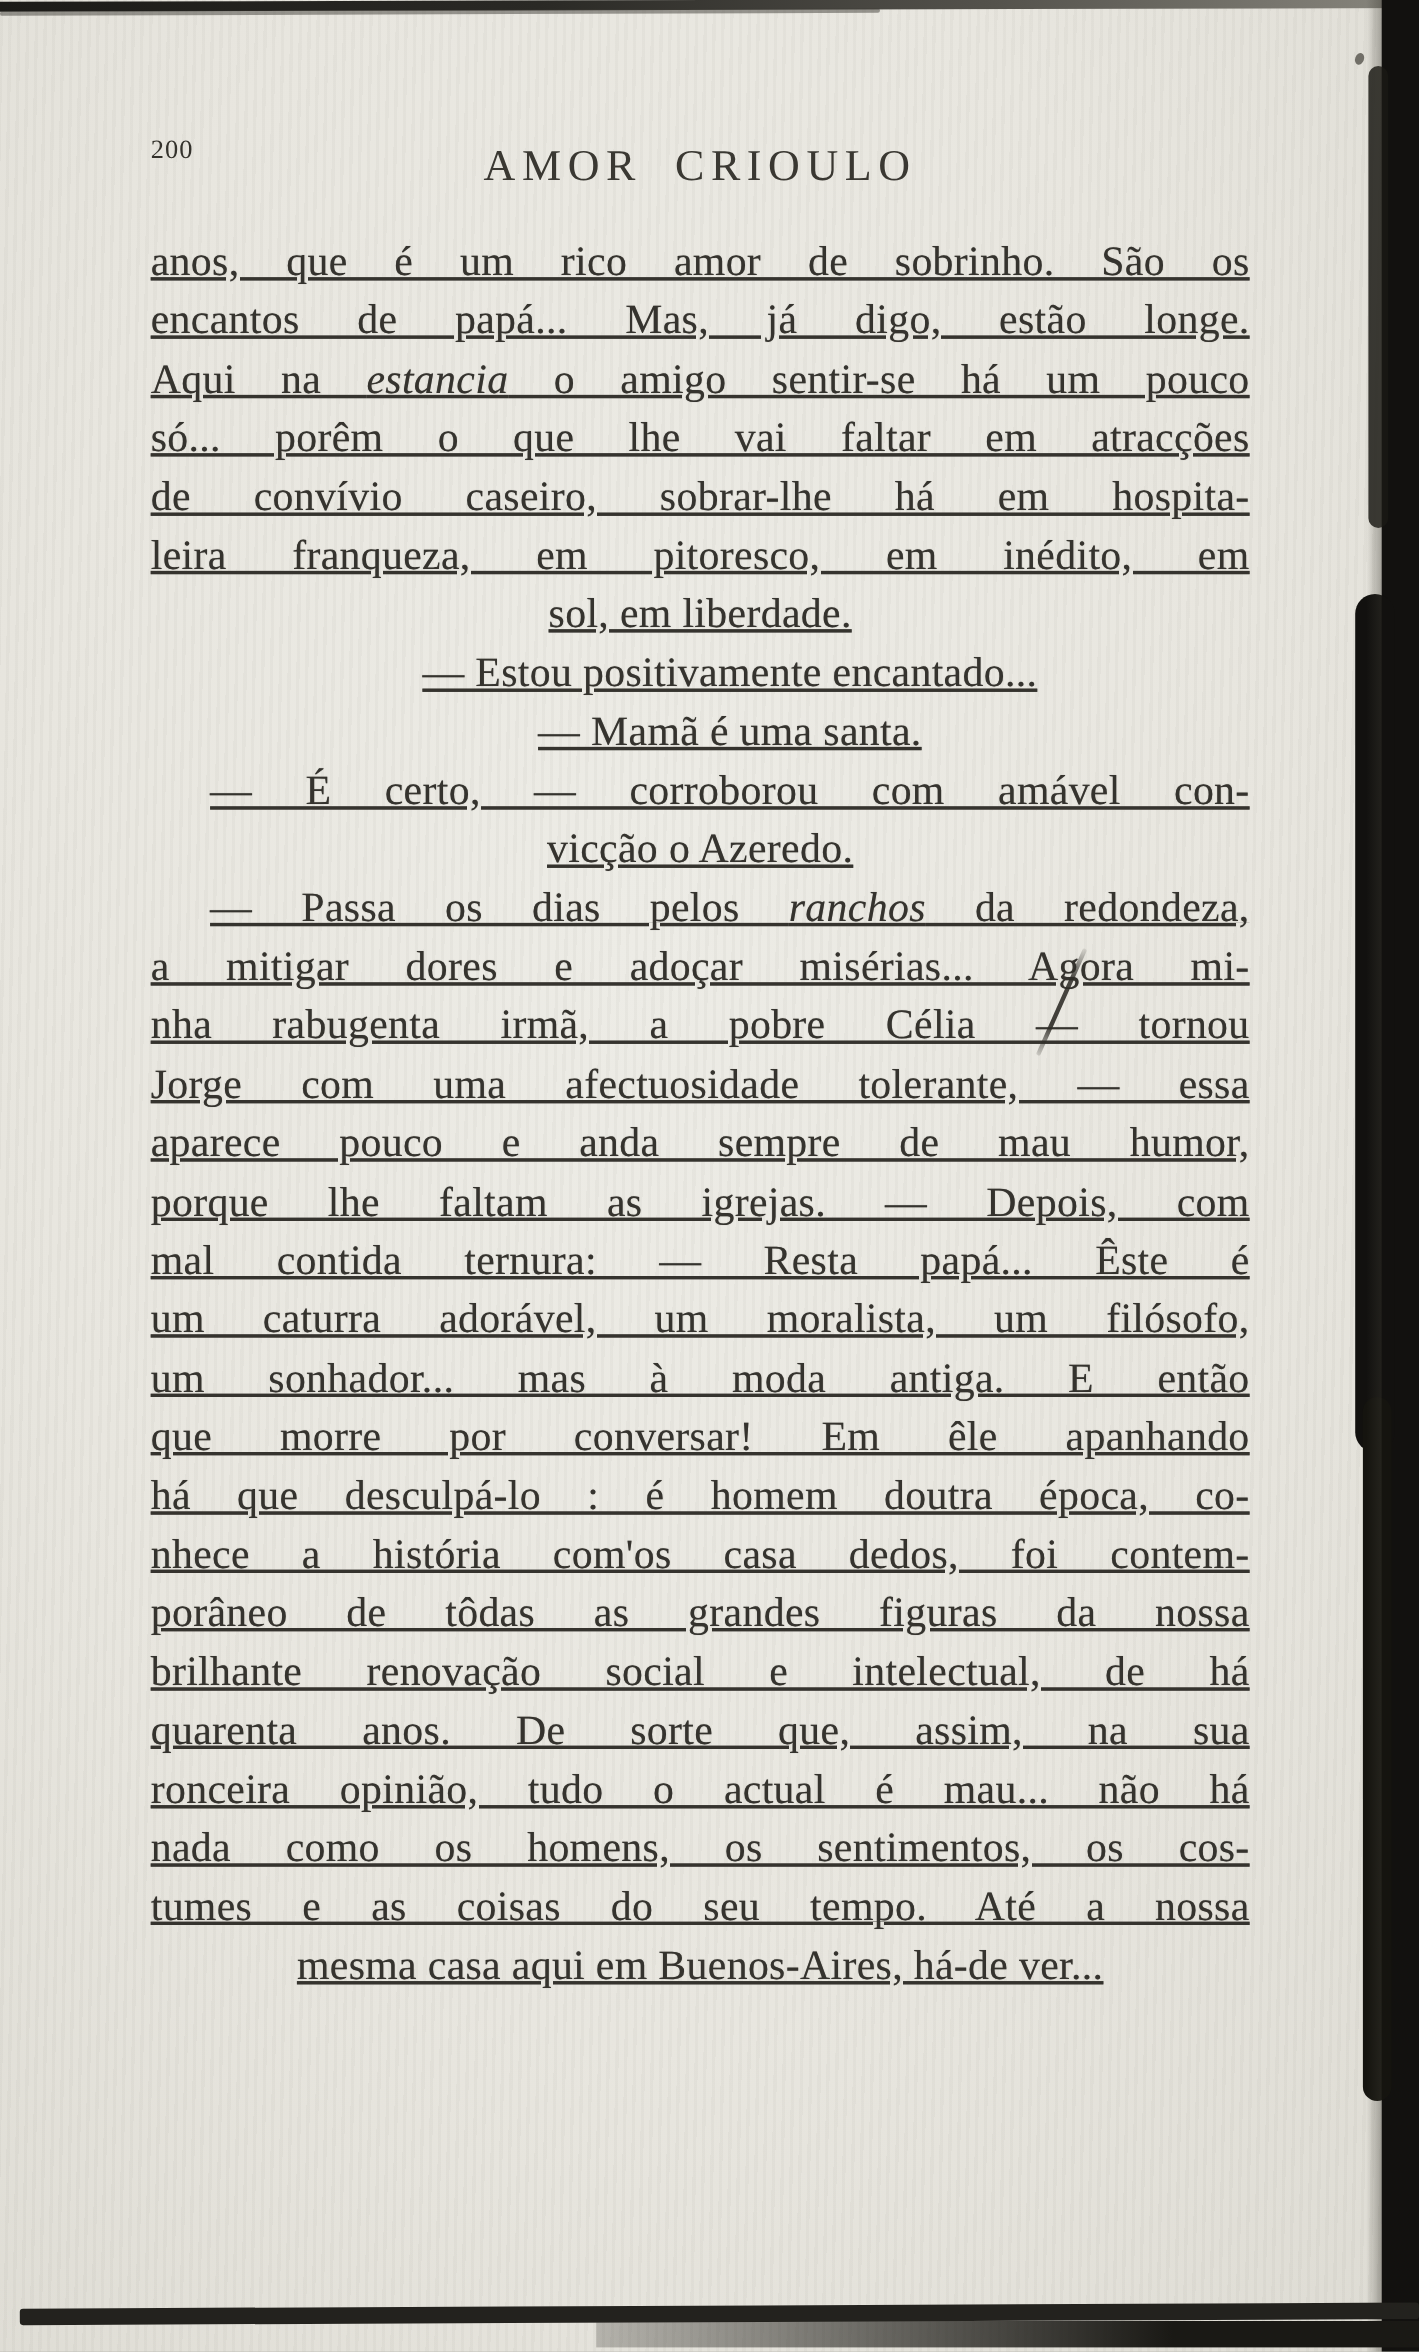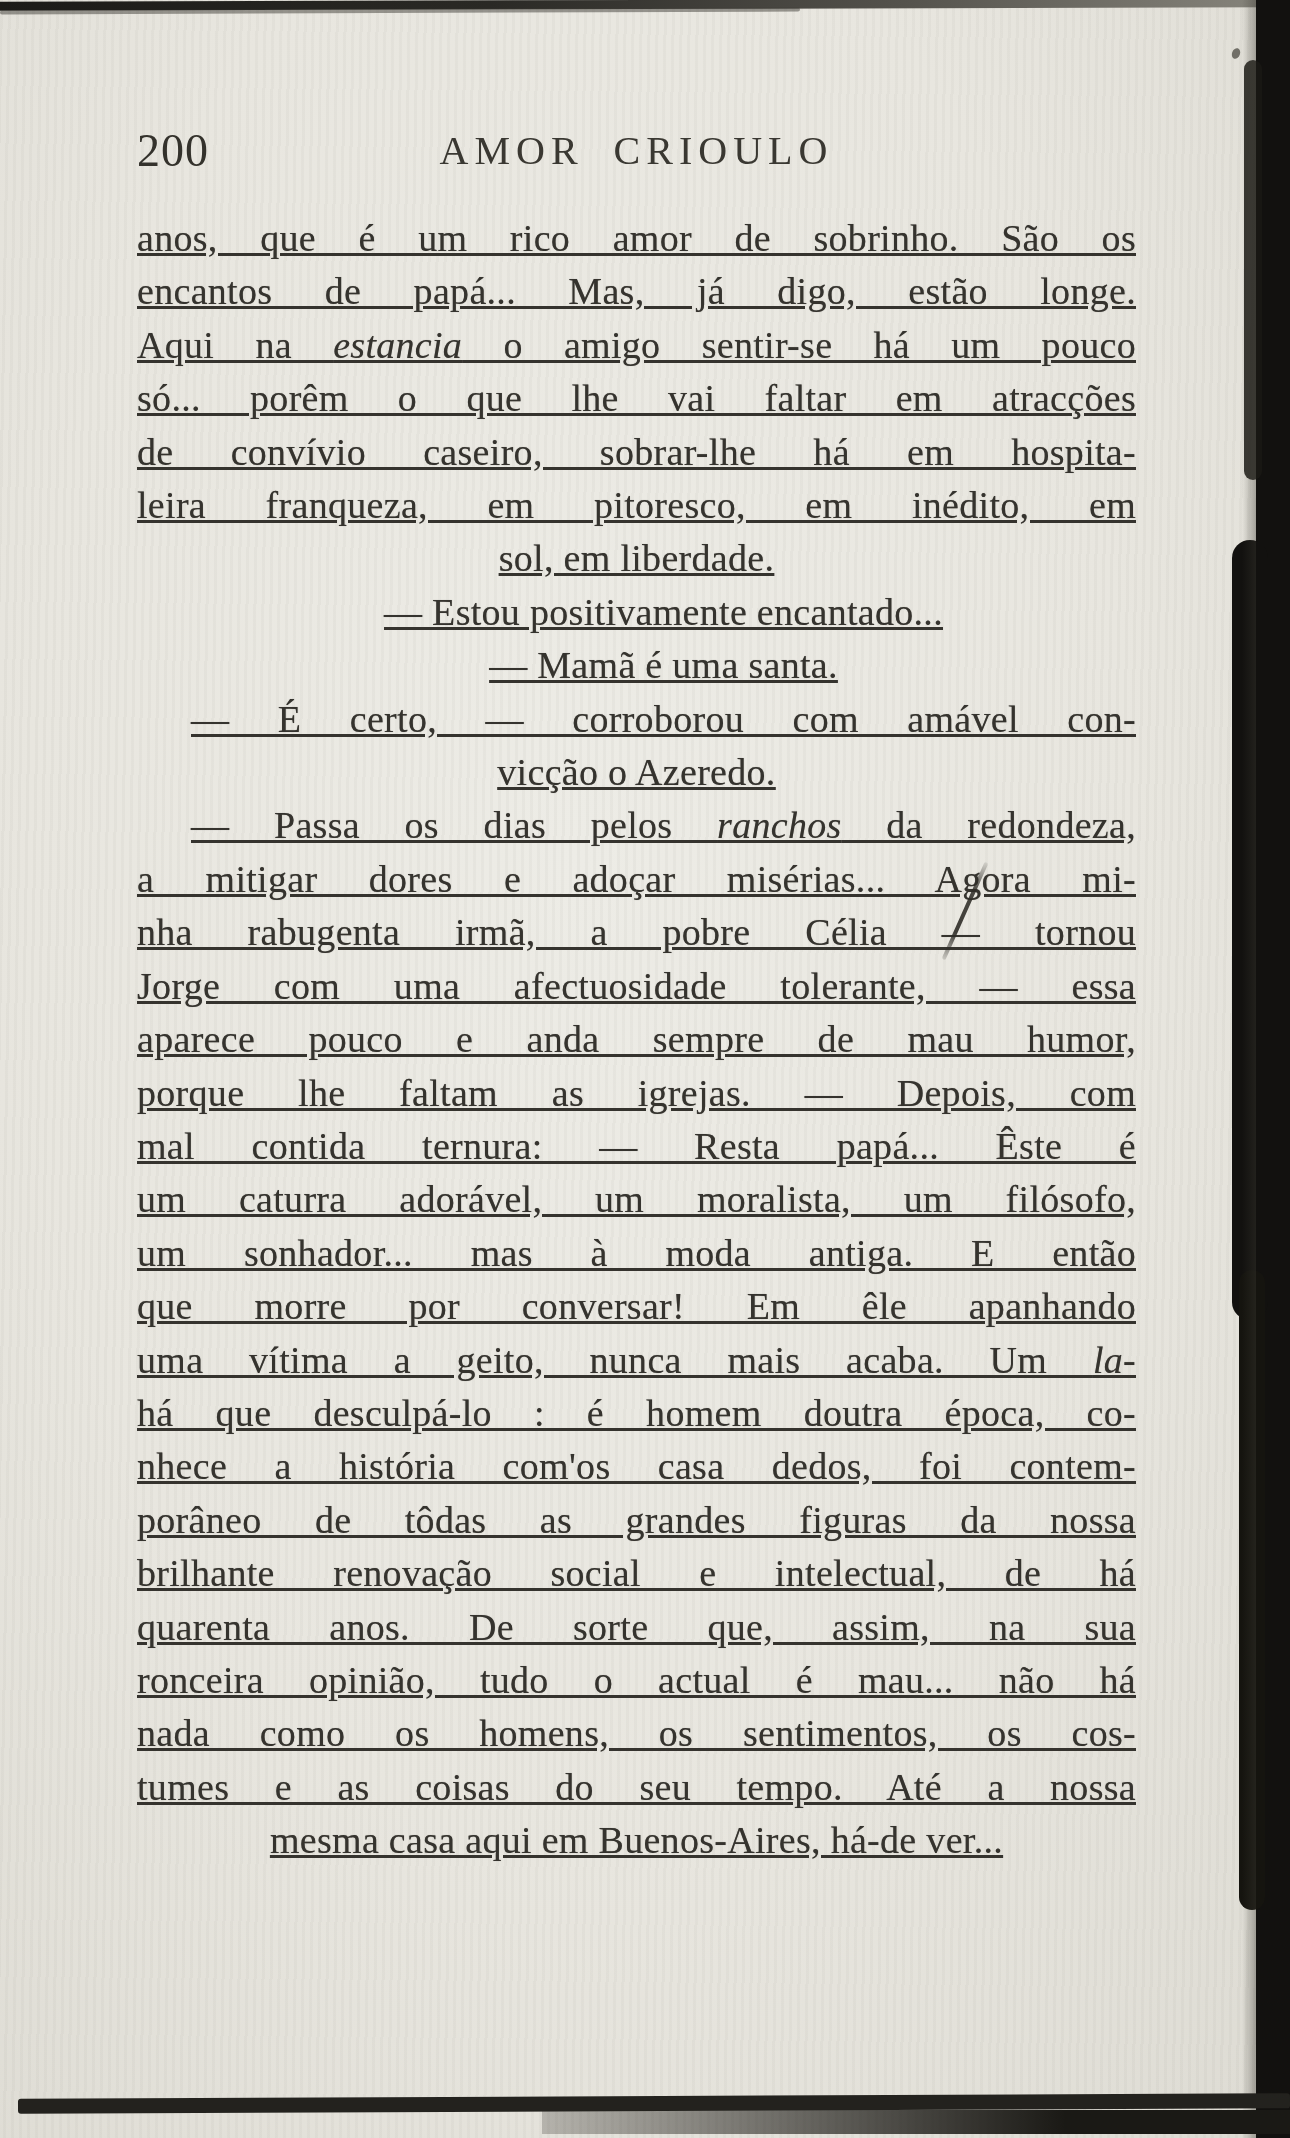--- a/index.html
+++ b/index.html
@@ -43,21 +43,21 @@
   .speck{position:absolute;top:48px;left:1232px;width:8px;height:11px;background:#55534b;
     border-radius:50%;opacity:.8;transform:rotate(20deg);}
   .pen-mark{
     position:absolute;left:963px;top:858px;width:4px;height:106px;border-radius:2px;
     background:linear-gradient(180deg, rgba(50,48,42,.1), rgba(45,43,38,.85) 28%, rgba(45,43,38,.9) 72%, rgba(50,48,42,.15));
     transform:rotate(24deg);
   }
   
   .header{position:absolute;top:122px;left:137px;width:999px;height:48px;}
   .pagenum{
-    position:absolute;left:0;top:2px;font-size:46px;color:#34322c;
+    position:absolute;left:0;top:2px;font-size:24px;color:#34322c;
     letter-spacing:1px;
   }
   .title{
     text-align:center;font-size:40px;letter-spacing:6px;word-spacing:14px;color:#3a3832;
     padding-top:5px;
   }
   
   .text{
     position:absolute;top:212px;left:137px;width:999px;
     font-size:38px;line-height:53.4px;color:var(--ink);
@@ -95,21 +95,20 @@
     <div class="line just indent"><span>— Passa os dias pelos </span><span class="it">ranchos</span><span> da redondeza,</span></div>
     <div class="line just"><span>a mitigar dores e adoçar misérias... Agora mi-</span></div>
     <div class="line just"><span>nha rabugenta irmã, a pobre Célia — tornou</span></div>
     <div class="line just"><span>Jorge com uma afectuosidade tolerante, — essa</span></div>
     <div class="line just"><span>aparece pouco e anda sempre de mau humor,</span></div>
     <div class="line just"><span>porque lhe faltam as igrejas. — Depois, com</span></div>
     <div class="line just"><span>mal contida ternura: — Resta papá... Êste é</span></div>
     <div class="line just"><span>um caturra adorável, um moralista, um filósofo,</span></div>
     <div class="line just"><span>um sonhador... mas à moda antiga. E então</span></div>
     <div class="line just"><span>que morre por conversar! Em êle apanhando</span></div>
-    <div class="line just"><span>uma vítima a geito, nunca mais acaba. Um </span><span class="it">la-</span></div>
     <div class="line just"><span>há que desculpá-lo : é homem doutra época, co-</span></div>
     <div class="line just"><span>nhece a história com'os casa dedos, foi contem-</span></div>
     <div class="line just"><span>porâneo de tôdas as grandes figuras da nossa</span></div>
     <div class="line just"><span>brilhante renovação social e intelectual, de há</span></div>
     <div class="line just"><span>quarenta anos. De sorte que, assim, na sua</span></div>
     <div class="line just"><span>ronceira opinião, tudo o actual é mau... não há</span></div>
     <div class="line just"><span>nada como os homens, os sentimentos, os cos-</span></div>
     <div class="line just"><span>tumes e as coisas do seu tempo. Até a nossa</span></div>
     <div class="line"><span>mesma casa aqui em Buenos-Aires, há-de ver...</span></div>
   </div>

